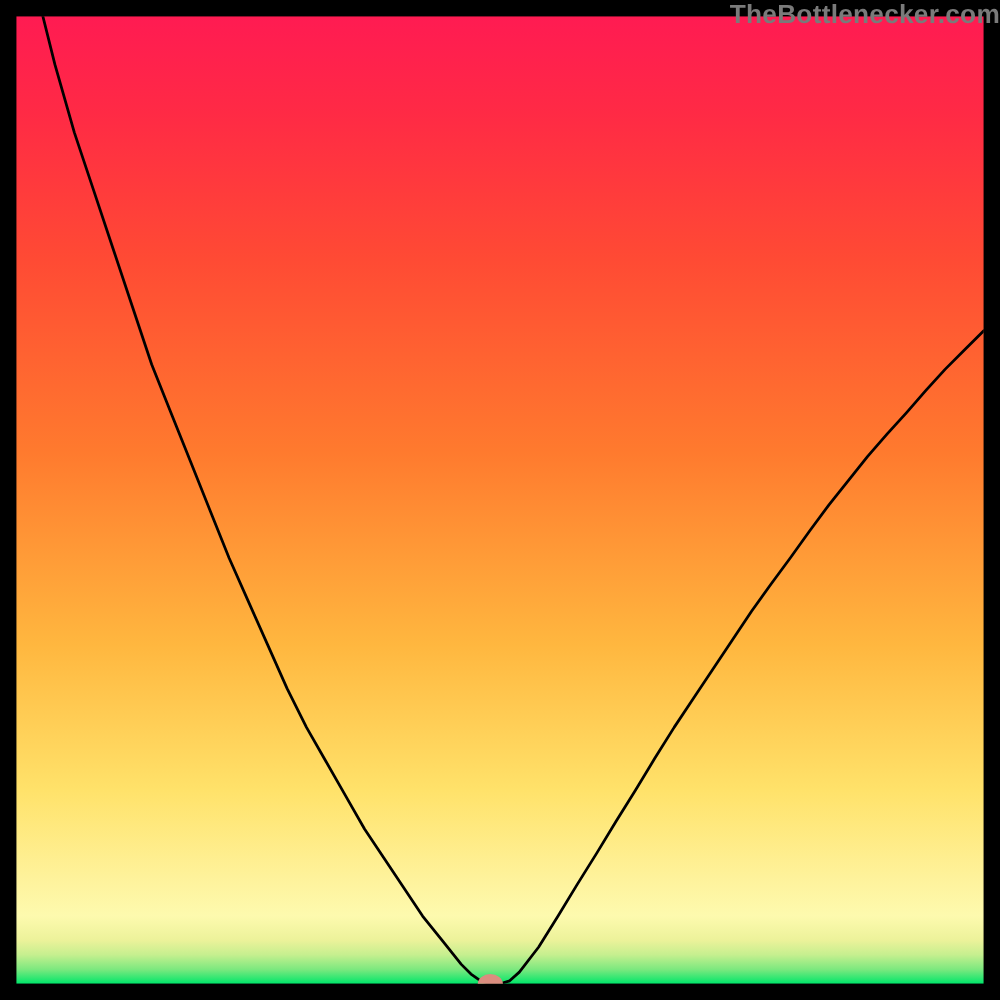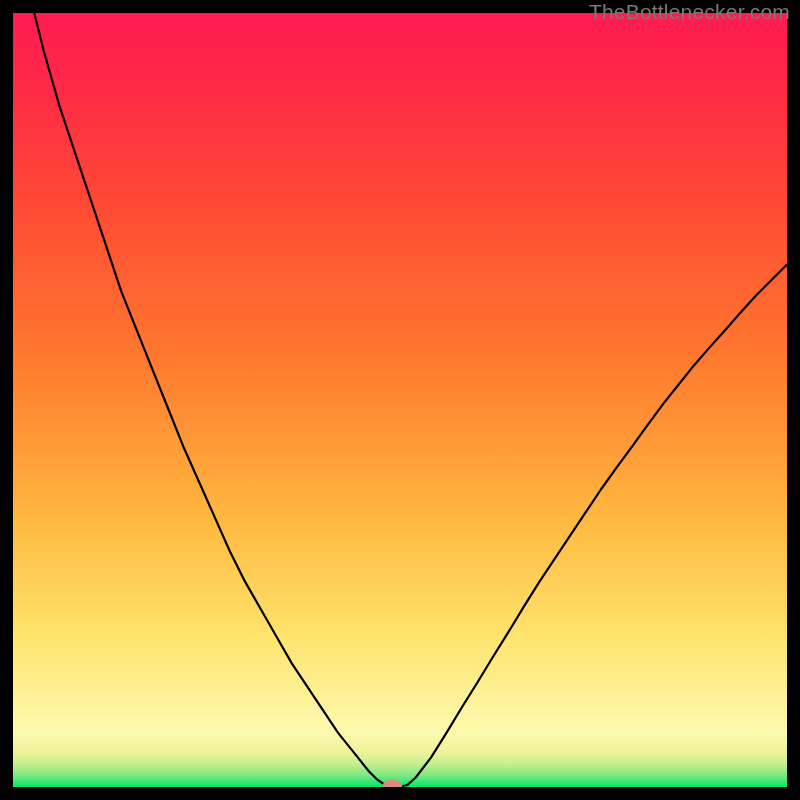--- a/index.html
+++ b/index.html
@@ -22,24 +22,24 @@
   .plot {
     position: absolute;
     left: 0;
     top: 0;
     width: 774px;
     height: 774px;
   }
   .watermark {
     position: absolute;
     top: 0;
-    right: 10px;
+    right: 0;
     color: #7a7a7a;
     font-size: 21px;
-    font-weight: 400;
+    font-weight: 700;
     letter-spacing: 0.2px;
     user-select: none;
   }
 </style>
 </head>
 <body>
 
 <div class="frame">
   <svg class="plot" viewBox="0 0 774 774" preserveAspectRatio="none">
     <defs>

